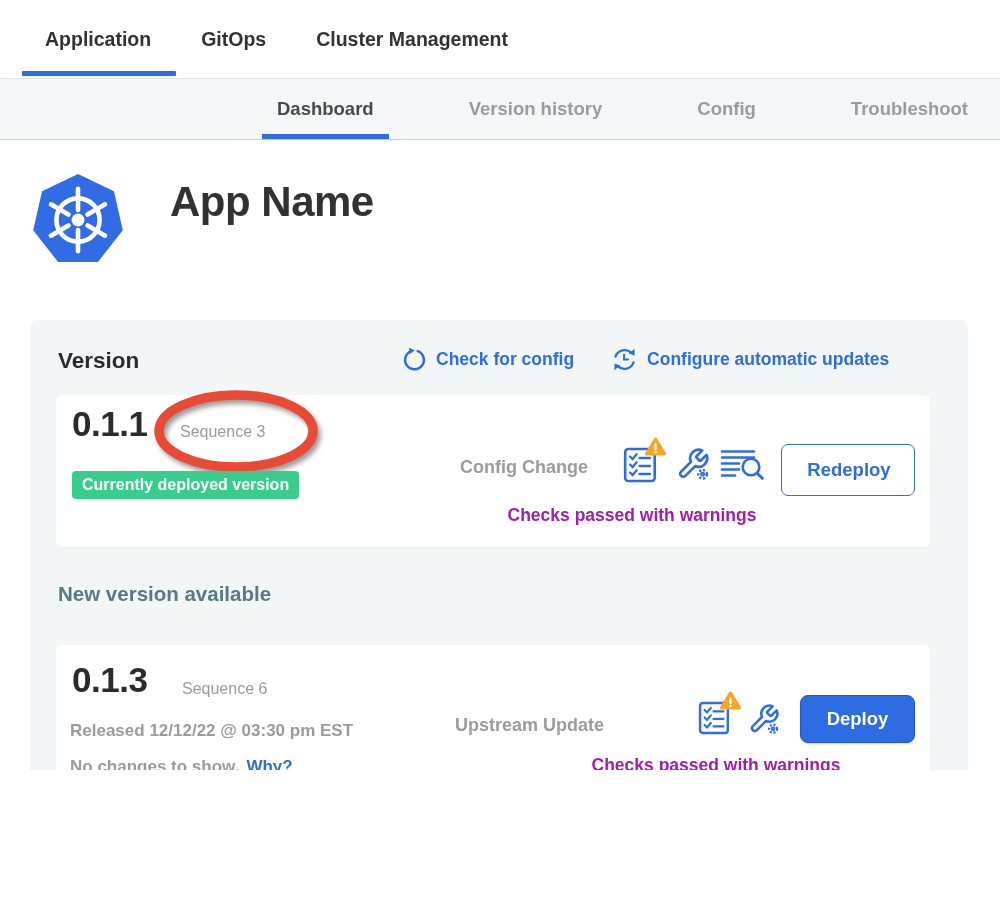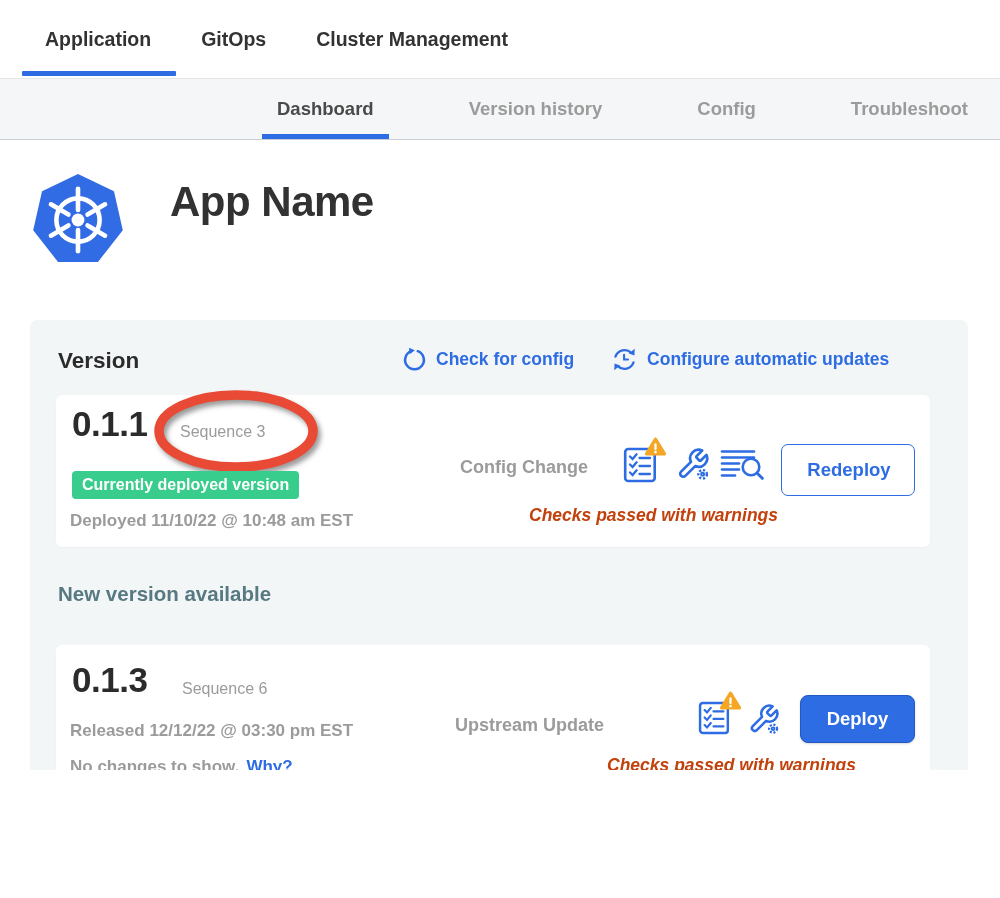--- a/index.html
+++ b/index.html
@@ -45,21 +45,21 @@
   .card-current .meta-line{top:116px;}
   .card-available .meta-released{top:76px;}
   .no-changes-row{position:absolute;left:14px;top:112px;display:flex;gap:7px;font-size:17px;font-weight:bold;white-space:nowrap;}
   .no-changes-row .gray{color:#9b9b9b;}
   .why-link{color:#2D6CE3;cursor:pointer;text-decoration:none;}
   .source-label{position:absolute;font-size:18px;font-weight:bold;color:#9b9b9b;white-space:nowrap;text-align:right;}
   .card-current .source-label{left:404px;top:62px;}
   .card-available .source-label{left:399px;top:70px;}
   .check-icon{position:absolute;cursor:pointer;}
   .warn-tri{position:absolute;top:-9px;right:-7px;}
-  .checks-status{position:absolute;font-size:17.5px;font-weight:bold;color:#c2410c;text-align:right;white-space:nowrap;font-style:italic;}
+  .checks-status{position:absolute;font-size:17.5px;font-weight:bold;color:#a21caf;text-align:center;white-space:nowrap;}
   .card-current .checks-status{left:430px;top:110px;width:292px;}
   .card-available .checks-status{left:520px;top:110px;width:280px;}
   .btn{position:absolute;font-family:inherit;font-size:18.5px;font-weight:bold;border-radius:7px;cursor:pointer;}
   .btn-outline{left:725px;top:49px;width:134px;height:52px;background:#ffffff;color:#2D6CE3;border:1.5px solid #2D6CE3;padding-left:8px;}
   .btn-fill{left:744px;top:50px;width:115px;height:48px;background:#2D6CE3;color:#ffffff;border:1px solid #2257c4;border-radius:8px;box-shadow:0 1px 2px rgba(0,0,0,0.15);}
   .new-heading{position:absolute;left:28px;top:262px;margin:0;font-size:20.5px;font-weight:bold;color:#577981;}
   .see-all{position:absolute;left:28px;top:500px;display:inline-flex;align-items:center;gap:10px;font-size:18.5px;font-weight:bold;color:#2D6CE3;text-decoration:none;cursor:pointer;}
   .red-ellipse{position:absolute;left:84px;top:-12px;pointer-events:none;filter:drop-shadow(3px 4px 2.5px rgba(55,55,55,0.5));}
 </style>
 </head>
@@ -140,21 +140,20 @@
 
     <div class="card card-current">
       <div class="ver-number">0.1.1</div>
       <div class="ver-seq">Sequence 3</div>
 
       <svg class="red-ellipse" width="192" height="104" viewBox="0 0 192 104">
         <ellipse cx="96" cy="48" rx="77" ry="36" fill="none" stroke="#E84A35" stroke-width="9.5"></ellipse>
       </svg>
 
       <div class="badge">Currently deployed version</div>
-      <div class="meta-line">Deployed 11/10/22 @ 10:48 am EST</div>
       <div class="source-label">Config Change</div>
 
       <div class="check-icon" style="left:567px;top:51px;width:36px;height:38px;">
         <svg width="34" height="37" viewBox="0 0 34 37">
           <rect x="2.2" y="3" width="29.5" height="32" rx="3" fill="none" stroke="#2D6CE3" stroke-width="2.6"></rect>
           <g fill="none" stroke="#2D6CE3" stroke-width="2.3" stroke-linecap="round">
             <path d="M7 10.5l2.6 2.6 4-4.8"></path>
               <line x1="16.5" y1="12" x2="27" y2="12"></line>
             <path d="M7 18.5l2.6 2.6 4-4.8"></path>
               <line x1="16.5" y1="20" x2="27" y2="20"></line>

